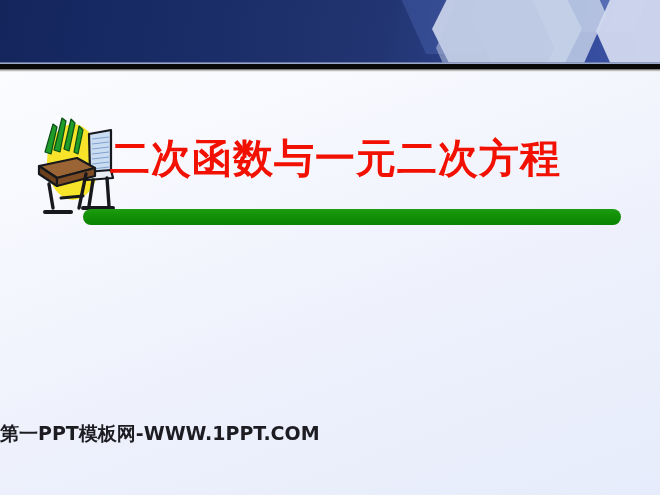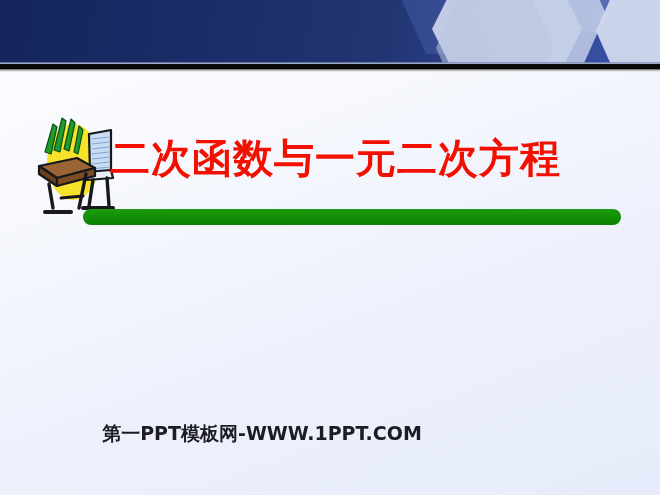--- a/index.html
+++ b/index.html
@@ -122,21 +122,20 @@
     border-radius: 9px;
     background: linear-gradient(to bottom, #1c9c10 0%, #139107 42%, #0b8204 100%);
   }
 
   
   .footer {
     position: absolute;
     left: 0;
     top: 421px;
     width: 524px;
-    text-align: center;
     font-family: "DejaVu Sans", "Liberation Sans", sans-serif;
     font-weight: bold;
     font-size: 19px;
     letter-spacing: 0px;
     color: #1c1c22;
   }
 </style>
 </head>
 <body>
 

